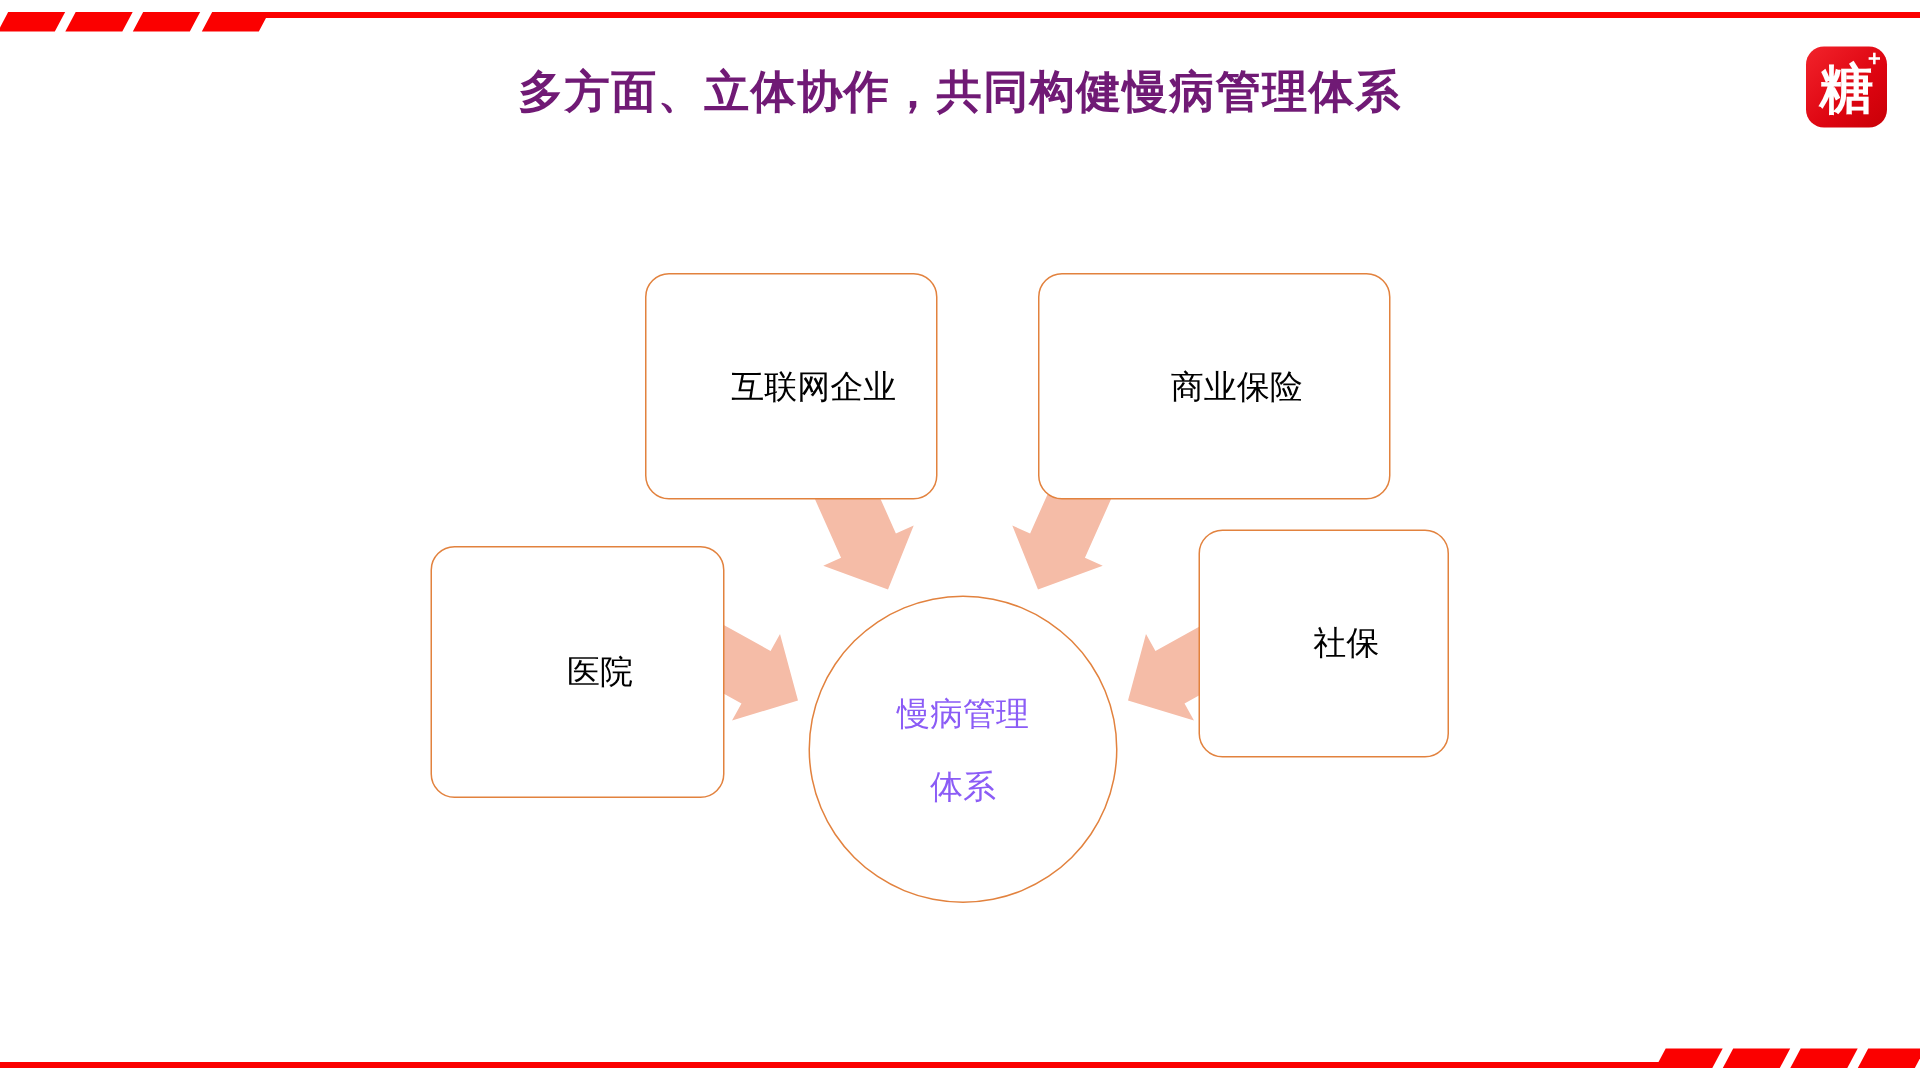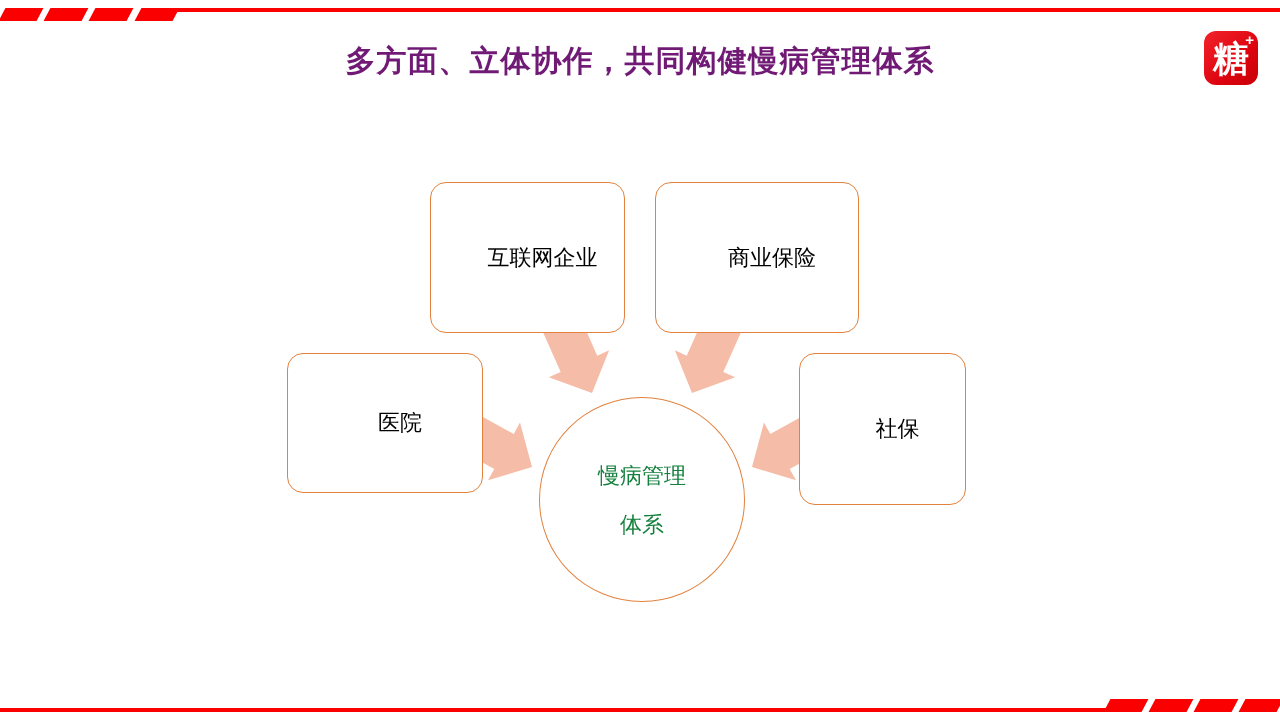--- a/index.html
+++ b/index.html
@@ -25,28 +25,28 @@
   
   .title { position: absolute; top: 41px; left: 0; width: 100%; text-align: center;
     font-size: 30px; font-weight: bold; color: #701a75; letter-spacing: 1px; }
 
   
   .arrow-layer { position: absolute; top: 0; left: 0; width: 1280px; height: 720px; }
   .node-box { position: absolute; background: #ffffff; border: 1.5px solid #e2823e;
     border-radius: 16px; display: flex; align-items: center; justify-content: center;
     font-size: 22px; color: #000000; padding-left: 30px; }
   .box-internet  { left: 430px; top: 182px; width: 195px; height: 151px; }
-  .box-insurance { left: 655px; top: 182px; width: 204px; height: 151px; }
-  .box-hospital  { left: 287px; top: 353px; width: 196px; height: 140px; }
+  .box-insurance { left: 692px; top: 182px; width: 235px; height: 151px; }
+  .box-hospital  { left: 287px; top: 364px; width: 196px; height: 168px; }
   .box-social    { left: 799px; top: 353px; width: 167px; height: 152px; }
 
   .center-circle { position: absolute; left: 539px; top: 397px; width: 206px; height: 205px;
     background: #ffffff; border: 1.5px solid #e2823e; border-radius: 50%;
     display: flex; flex-direction: column; align-items: center; justify-content: center;
-    font-size: 22px; color: #15803d; text-align: center; }
+    font-size: 22px; color: #8b5cf6; text-align: center; }
   .center-circle .line { line-height: 49px; }
 </style>
 </head>
 <body>
 
 <div class="slide">
 
   <div class="top-band">
     <div class="slash" style="left:2px"></div>
     <div class="slash" style="left:47px"></div>

